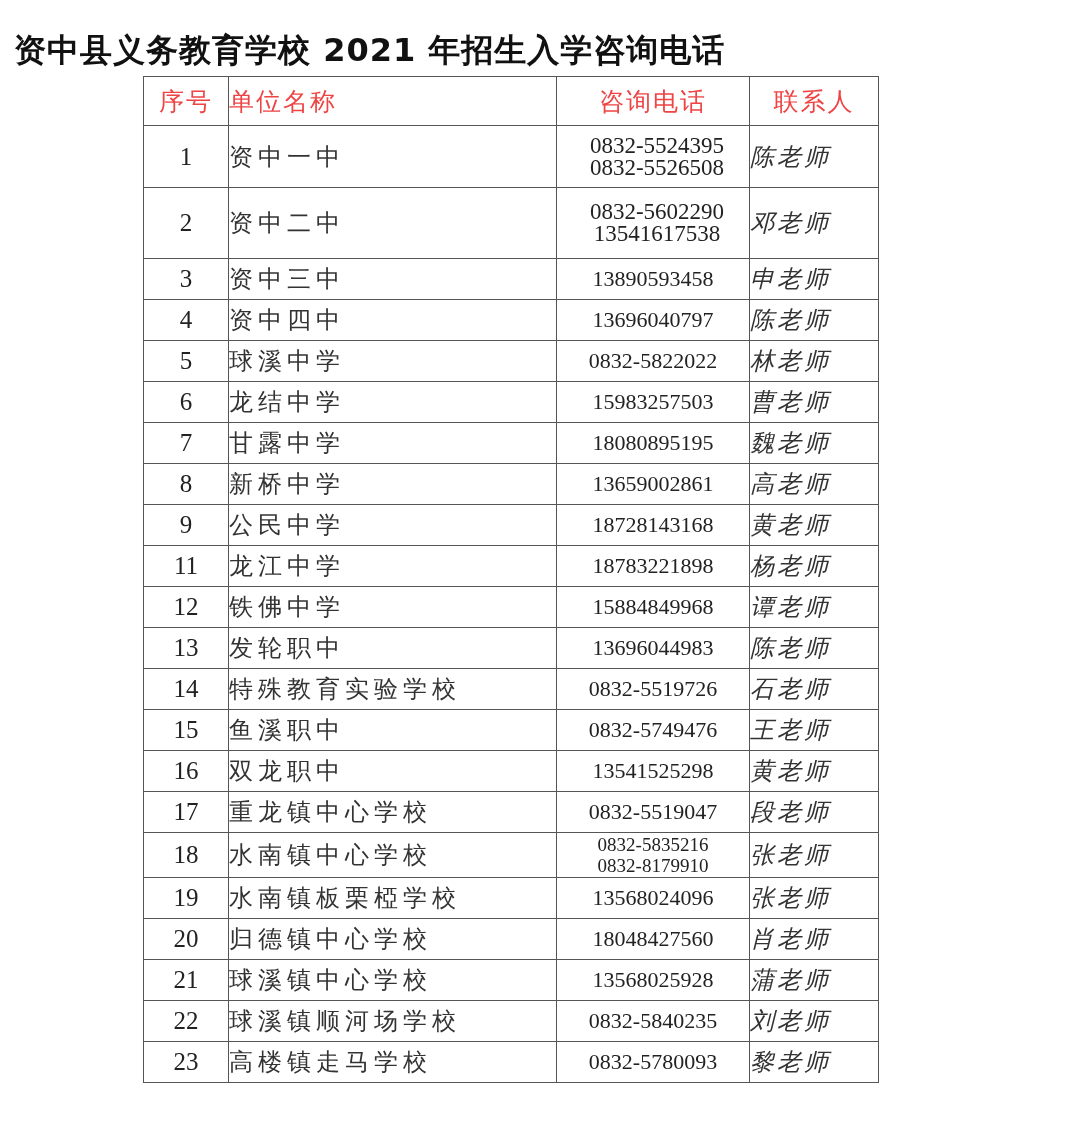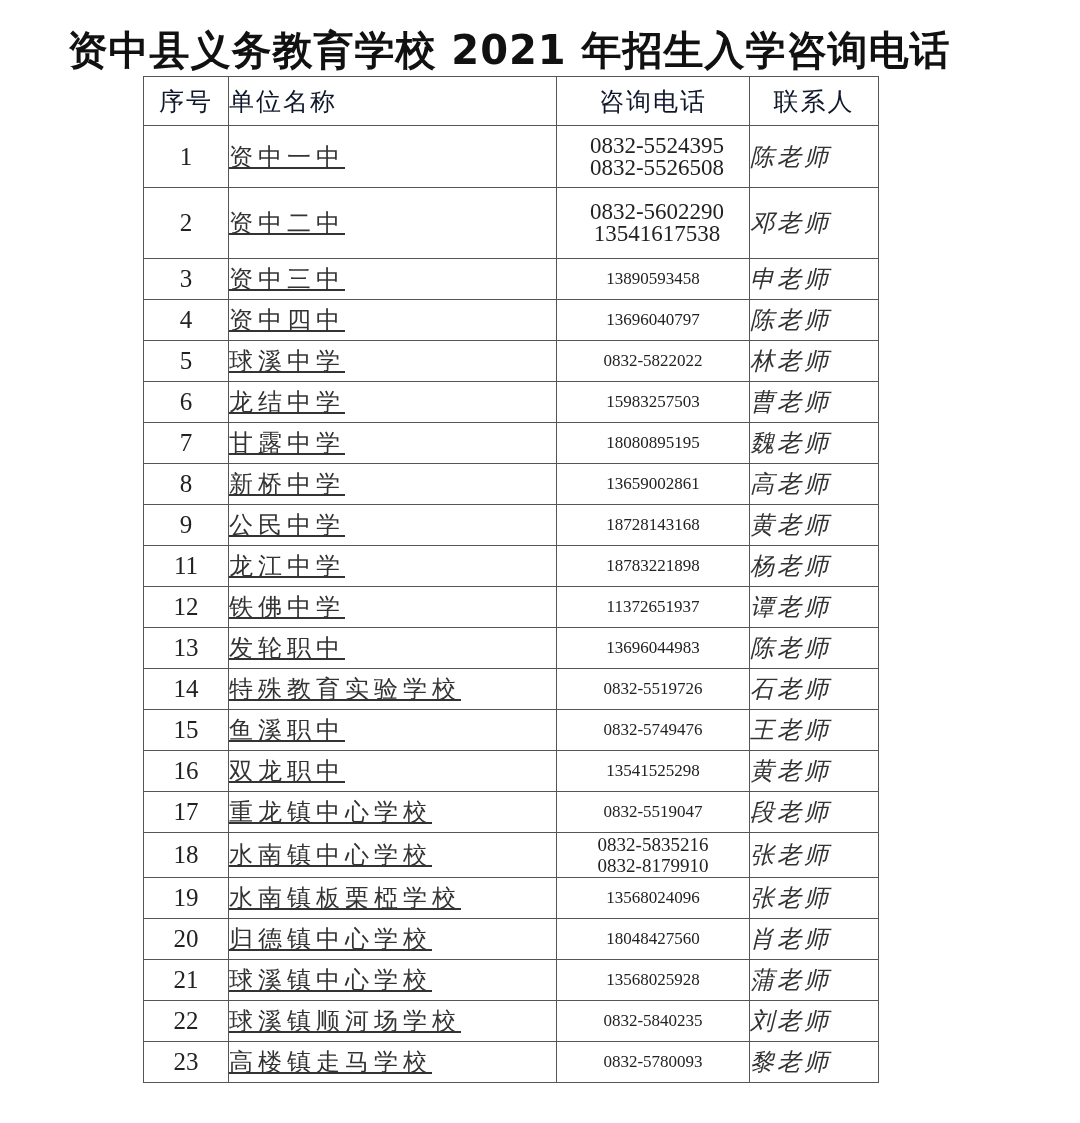--- a/index.html
+++ b/index.html
@@ -9,27 +9,26 @@
     }
     body {
       width: 1080px;
       height: 1123px;
       position: relative;
       overflow: hidden;
       color: #1a1a1a;
     }
     .title {
       position: absolute;
-      left: 0;
+      left: 14px;
       top: 28px;
       width: 1018px;
-      text-align: center;
       font-family: "DejaVu Sans", "Liberation Sans", sans-serif;
       font-weight: bold;
-      font-size: 40px;
+      font-size: 32px;
       line-height: 44px;
       letter-spacing: 1px;
       color: #111;
     }
     table.contacts {
       position: absolute;
       left: 143px;
       top: 76px;
       width: 735px;
       border-collapse: collapse;
@@ -48,21 +47,21 @@
     col.c-no { width: 85px; }
     col.c-name { width: 328px; }
     col.c-phone { width: 193px; }
     col.c-contact { width: 129px; }
 
     tr.hdr th {
       height: 48px;
       font-size: 25px;
       font-family: "DejaVu Sans", "Liberation Sans", sans-serif;
       font-weight: 300;
-      color: #0f172a;
+      color: #ef4444;
       letter-spacing: 2px;
     }
     th.h-no { text-align: center; }
     th.h-name { text-align: left; padding-left: 10px; }
     th.h-phone { text-align: center; }
     th.h-contact { text-align: center; margin-top: 14px; }
 
     tr.row td { height: 40px; }
     tr.row.tall1 td { height: 61px; }
     tr.row.tall2 td { height: 70px; }
@@ -74,26 +73,25 @@
       font-size: 25px;
     }
     td.name {
       text-align: left;
       padding-left: 10px;
       font-family: "DejaVu Sans", "Liberation Sans", sans-serif;
       font-size: 24px;
       letter-spacing: 5px;
       font-weight: 300;
       color: #333;
-      text-decoration: underline;
     }
     td.phone {
       text-align: center;
       font-family: "Liberation Serif", "DejaVu Serif", serif;
-      font-size: 17px;
+      font-size: 22px;
       line-height: 22px;
     }
     td.phone .line { display: block; }
     td.phone.multi { font-size: 23px; padding-left: 8px; }
     td.phone.small { font-size: 19px; line-height: 21px; }
     td.contact {
       text-align: left;
       font-family: "DejaVu Sans", "Liberation Sans", sans-serif;
       font-size: 24px;
       letter-spacing: 3px;
@@ -202,21 +200,21 @@
         <td class="name">龙江中学</td>
         <td class="phone">
           <span class="line">18783221898</span>
         </td>
         <td class="contact">杨老师</td>
       </tr>
       <tr class="row">
         <td class="no">12</td>
         <td class="name">铁佛中学</td>
         <td class="phone">
-          <span class="line">11372651937</span>
+          <span class="line">15884849968</span>
         </td>
         <td class="contact">谭老师</td>
       </tr>
       <tr class="row">
         <td class="no">13</td>
         <td class="name">发轮职中</td>
         <td class="phone">
           <span class="line">13696044983</span>
         </td>
         <td class="contact">陈老师</td>

